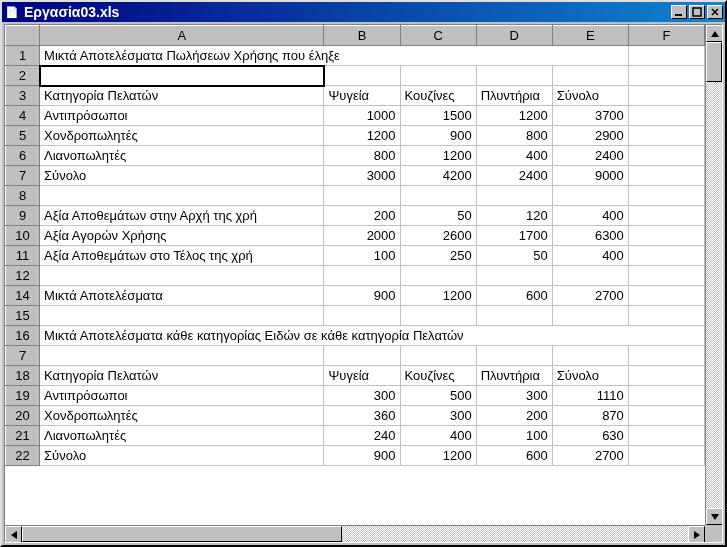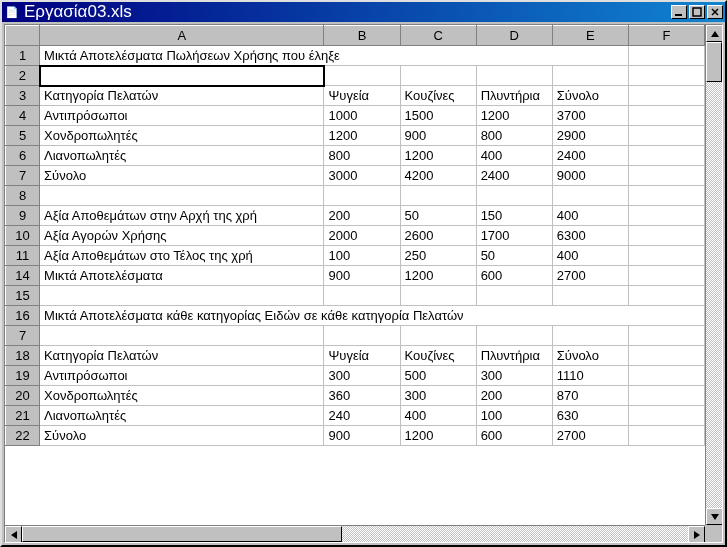--- a/index.html
+++ b/index.html
@@ -29,22 +29,22 @@
     flex-shrink: 0;
   }
   .titlebar .app-icon {
     width: 16px; height: 16px;
     display: flex; align-items: center; justify-content: center;
     margin-right: 4px;
     font-size: 11px;
   }
   .titlebar .title {
     color: #fff;
-    font-weight: normal;
-    font-size: 17px;
+    font-weight: bold;
+    font-size: 14px;
     flex: 1;
   }
   .titlebar .buttons { display: flex; gap: 2px; }
   .winbtn {
     width: 16px; height: 14px;
     background: #c0c0c0;
     border: 1px solid;
     border-color: #fff #000 #000 #fff;
     display: flex; align-items: center; justify-content: center;
     font-family: "Courier New", monospace;
@@ -81,21 +81,21 @@
   table.sheet th {
     background: #c0c0c0;
     font-weight: normal;
     text-align: center;
     border: 1px solid;
     border-color: #fff #808080 #808080 #fff;
   }
   th.corner { background:#c0c0c0; }
   th.rowhdr { width: 34px; }
   td.textcell { text-align: left; }
-  td.numcell { text-align: left; }
+  td.numcell { text-align: right; }
   td.selected {
     border: 2px solid #000 !important;
     padding: 0 3px;
     position: relative;
   }
   .scroll-v {
     position: absolute;
     right: 0; top: 0; bottom: 17px;
     width: 17px;
     background: #c0c0c0;
@@ -249,40 +249,49 @@
               <td class="textcell"></td>
               <td class="textcell"></td>
               <td class="textcell"></td>
               <td class="textcell"></td>
             </tr>
             <tr>
               <th class="rowhdr">9</th>
               <td class="textcell">Αξία Αποθεμάτων στην Αρχή της χρή</td>
               <td class="numcell">200</td>
               <td class="numcell">50</td>
-              <td class="numcell">150</td>
+              <td class="numcell">120</td>
               <td class="numcell">400</td>
               <td class="textcell"></td>
             </tr>
             <tr>
               <th class="rowhdr">10</th>
               <td class="textcell">Αξία Αγορών Χρήσης</td>
               <td class="numcell">2000</td>
               <td class="numcell">2600</td>
               <td class="numcell">1700</td>
               <td class="numcell">6300</td>
               <td class="textcell"></td>
             </tr>
             <tr>
               <th class="rowhdr">11</th>
               <td class="textcell">Αξία Αποθεμάτων στο Τέλος της χρή</td>
               <td class="numcell">100</td>
               <td class="numcell">250</td>
               <td class="numcell">50</td>
               <td class="numcell">400</td>
+              <td class="textcell"></td>
+            </tr>
+            <tr>
+              <th class="rowhdr">12</th>
+              <td class="textcell"></td>
+              <td class="textcell"></td>
+              <td class="textcell"></td>
+              <td class="textcell"></td>
+              <td class="textcell"></td>
               <td class="textcell"></td>
             </tr>
             <tr>
               <th class="rowhdr">14</th>
               <td class="textcell">Μικτά Αποτελέσματα</td>
               <td class="numcell">900</td>
               <td class="numcell">1200</td>
               <td class="numcell">600</td>
               <td class="numcell">2700</td>
               <td class="textcell"></td>

